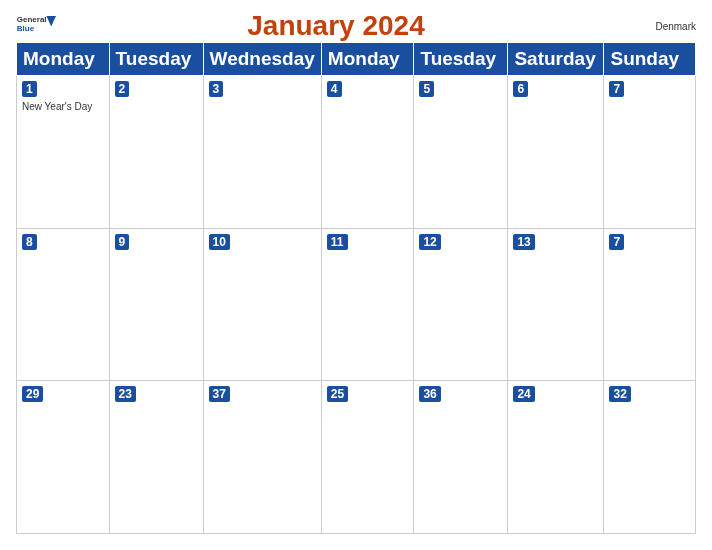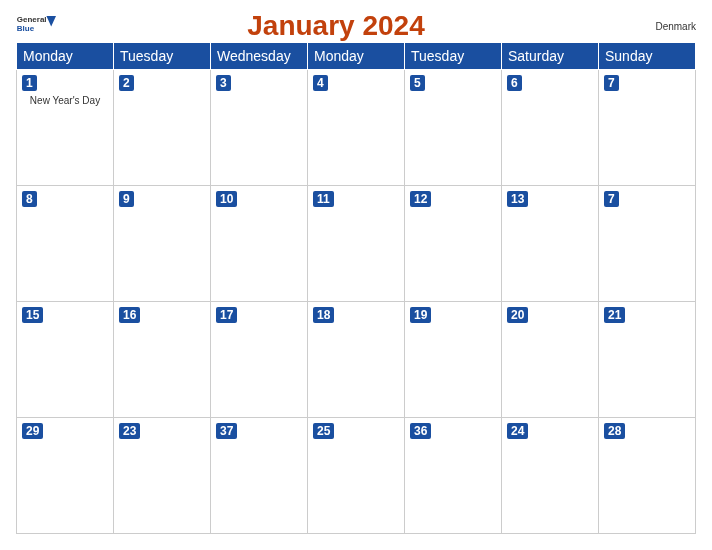--- a/index.html
+++ b/index.html
@@ -50,22 +50,22 @@
 
     .calendar {
       width: 100%;
       border-collapse: collapse;
       flex: 1;
     }
 
     .calendar thead tr th {
       background-color: #1a4fa0;
       color: #fff;
-      font-size: 14px;
-      font-weight: normal;
+      font-size: 19px;
+      font-weight: bold;
       text-align: left;
       padding: 5px 6px;
       border: 1px solid #fff;
     }
 
     .calendar tbody tr {
       height: 75px;
     }
 
     .calendar tbody tr td {
@@ -84,21 +84,20 @@
       display: inline-block;
       padding: 1px 4px;
       border-radius: 2px;
       margin-bottom: 2px;
     }
 
     .holiday-text {
       font-size: 10px;
       color: #333;
       margin-top: 2px;
-      text-align: center;
     }
 
     .empty-day {
       background-color: #f0f4ff;
     }
   </style>
 </head>
 <body>
 
 <div class="header-row">
@@ -138,31 +137,22 @@
       <tr>
         <td><span class="day-number">8</span></td>
         <td><span class="day-number">9</span></td>
         <td><span class="day-number">10</span></td>
         <td><span class="day-number">11</span></td>
         <td><span class="day-number">12</span></td>
         <td><span class="day-number">13</span></td>
         <td><span class="day-number">7</span></td>
       </tr>
       <tr>
-        <td><span class="day-number">15</span></td>
-        <td><span class="day-number">16</span></td>
-        <td><span class="day-number">17</span></td>
-        <td><span class="day-number">18</span></td>
-        <td><span class="day-number">19</span></td>
-        <td><span class="day-number">20</span></td>
-        <td><span class="day-number">21</span></td>
-      </tr>
-      <tr>
         <td><span class="day-number">29</span></td>
         <td><span class="day-number">23</span></td>
         <td><span class="day-number">37</span></td>
         <td><span class="day-number">25</span></td>
         <td><span class="day-number">36</span></td>
         <td><span class="day-number">24</span></td>
-        <td><span class="day-number">28</span></td>
+        <td><span class="day-number">32</span></td>
       </tr>
     </tbody>
 </table>
 
 </body></html>

